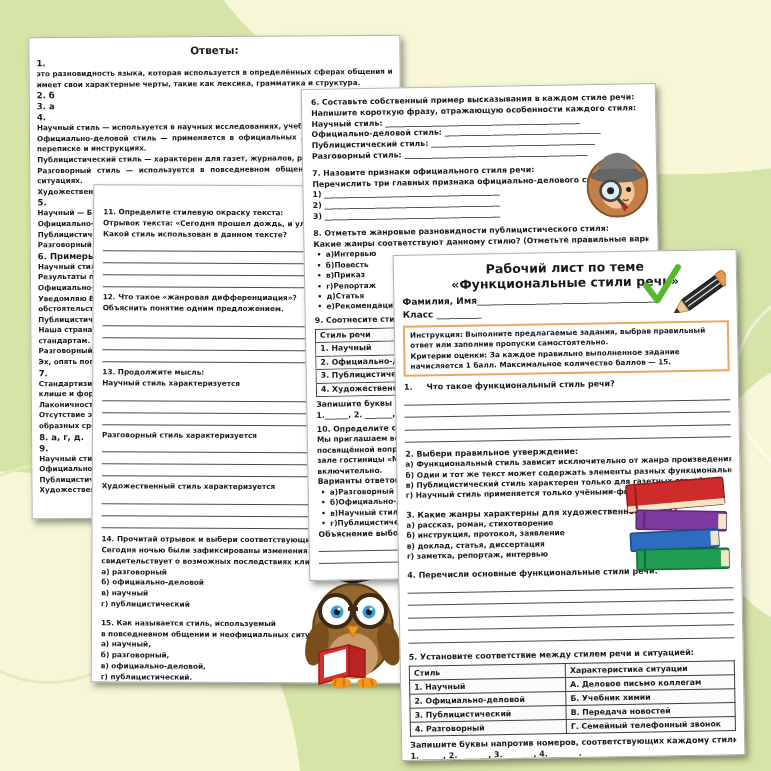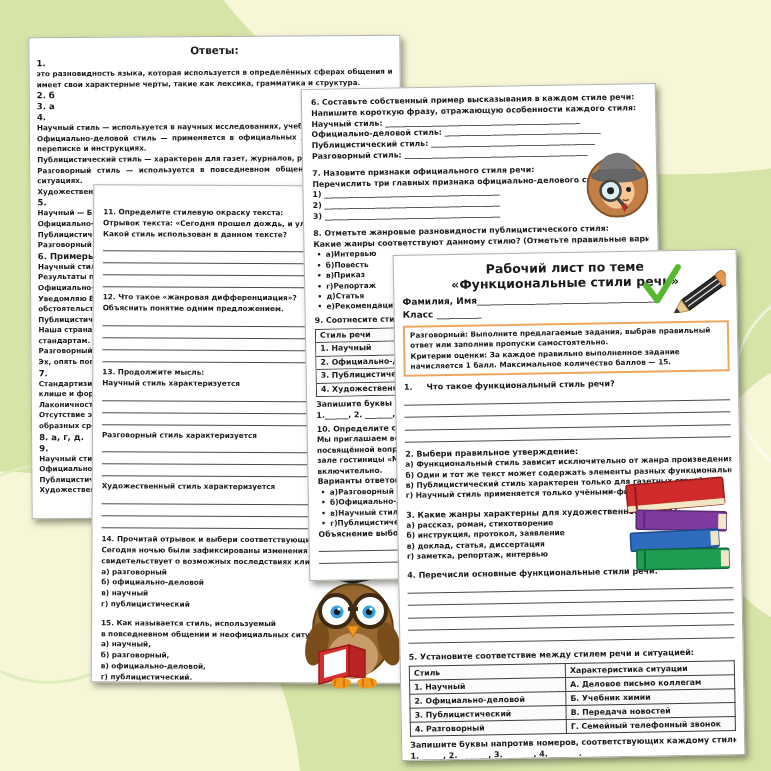--- a/index.html
+++ b/index.html
@@ -231,21 +231,21 @@
     </svg>
   </div>
 </div>
 
 <div class="sheet" id="sheet-front">
   <div class="ftitle">Рабочий лист по теме</div>
   <div class="ftitle">«Функциональные стили речи»</div>
   <div class="fname mt3">Фамилия, Имя________________________________________</div>
   <div class="fname">Класс __________</div>
   <div class="ibox">
-    <div class="ib"><b>Разговорный:</b><span> Выполните предлагаемые задания, выбрав правильный ответ или заполнив пропуски самостоятельно.</span></div>
+    <div class="ib"><b>Инструкция:</b><span> Выполните предлагаемые задания, выбрав правильный ответ или заполнив пропуски самостоятельно.</span></div>
     <div class="ib"><b>Критерии оценки:</b><span> За каждое правильно выполненное задание начисляется 1 балл. Максимальное количество баллов — 15.</span></div>
   </div>
   <div class="fh mt5 q1row">
     <span>1.</span>
     <span>Что такое функциональный стиль речи?</span>
   </div>
   <div class="fwl"></div>
   <div class="fwl"></div>
   <div class="fwl"></div>
   <div class="fwl"></div>

